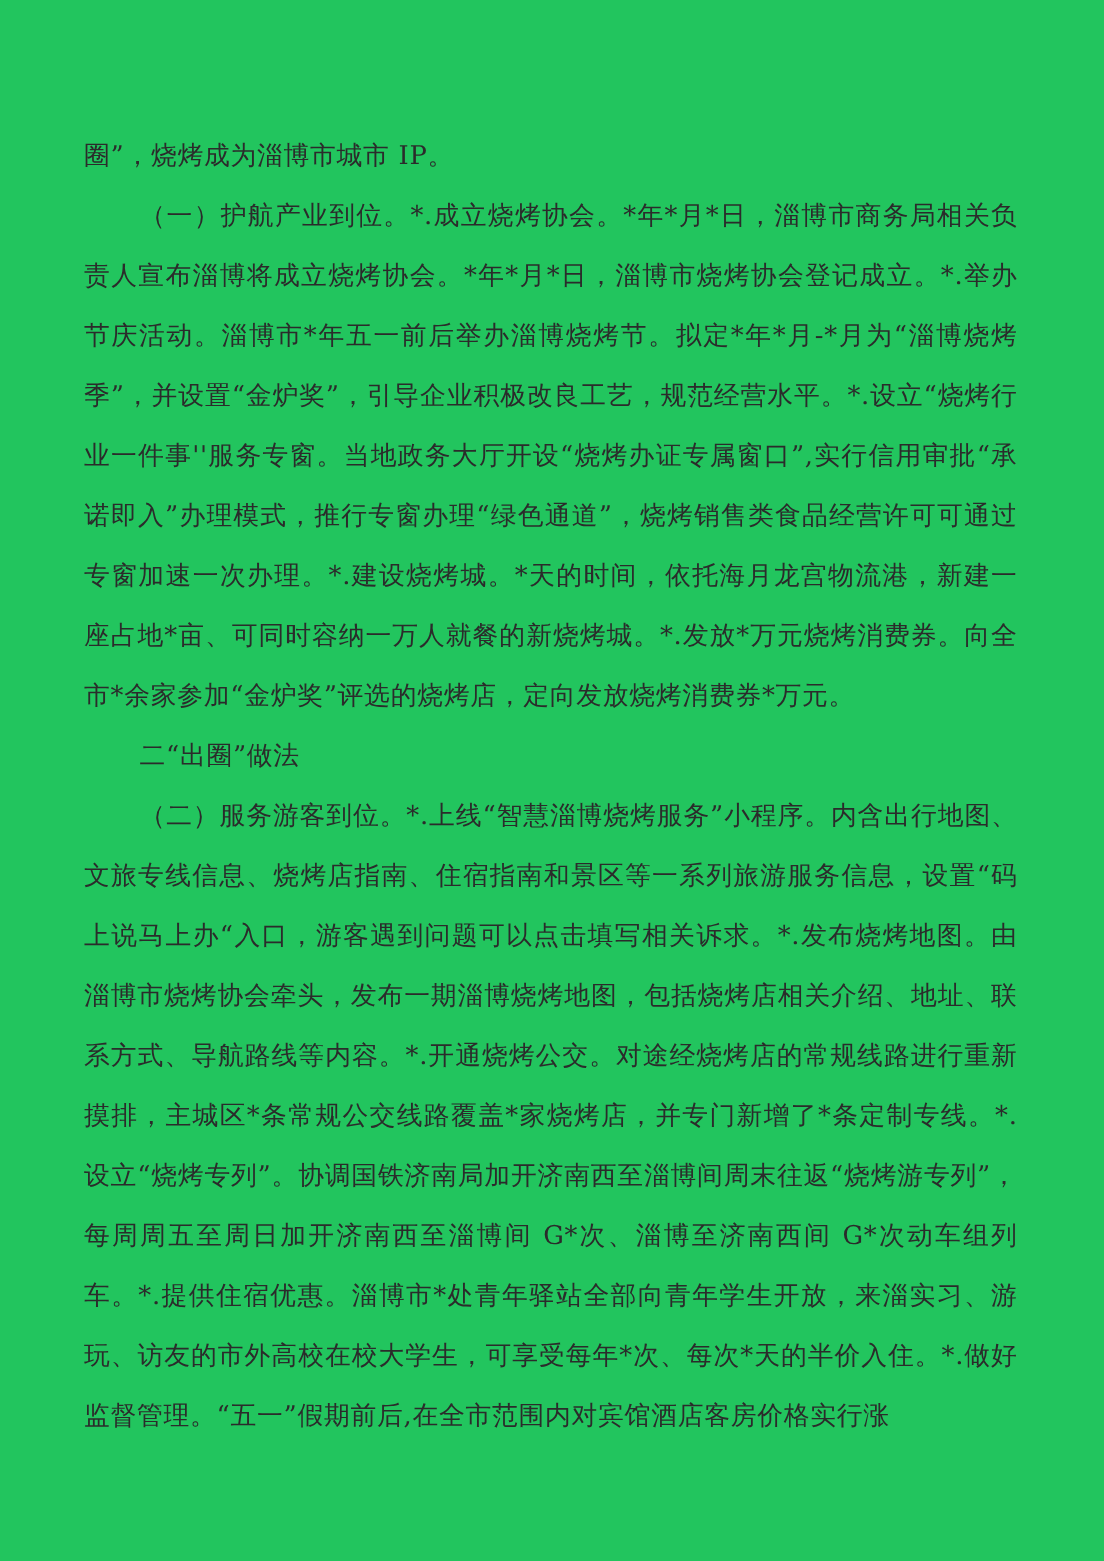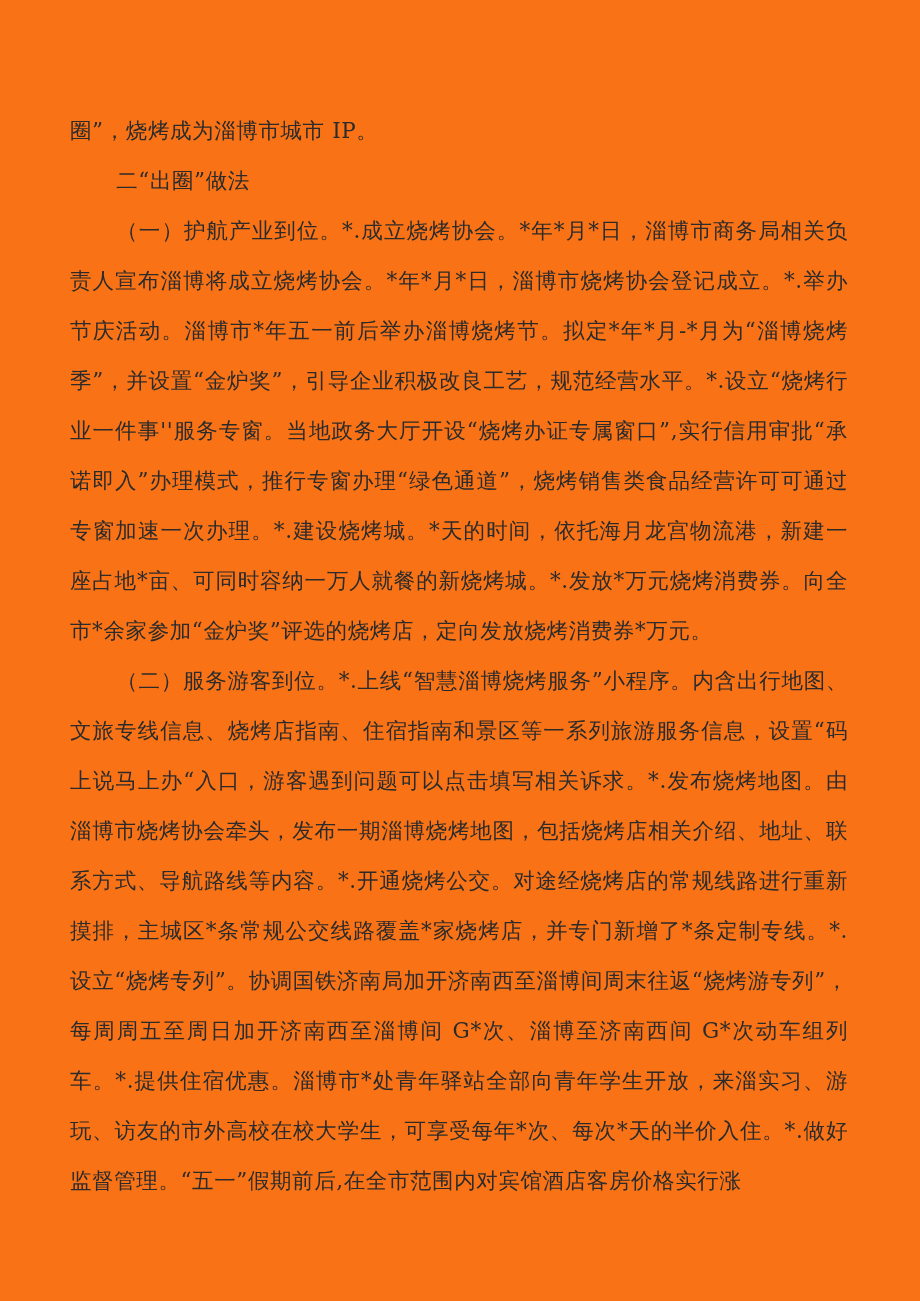--- a/index.html
+++ b/index.html
@@ -14,21 +14,21 @@
     overflow: hidden;
     font-family: "DejaVu Serif", "Liberation Serif", serif;
     -webkit-font-smoothing: antialiased;
   }
   .page {
     position: absolute;
     left: 0;
     top: 0;
     width: 920px;
     height: 1301px;
-    background: #f97316;
+    background: #22c55e;
   }
   .text-body {
     position: absolute;
     left: 70px;
     top: 106px;
     width: 778px;
   }
   .para {
     margin: 0 0 0 0;
     font-size: 21.5px;
@@ -57,20 +57,20 @@
   }
 </style>
 </head>
 <body>
 
 <div class="page">
   <div class="text-body">
 
     <p class="para">圈”，烧烤成为淄博市城市 IP。</p>
 
+    <p class="para indent">（一）护航产业到位。*.成立烧烤协会。*年*月*日，淄博市商务局相关负责人宣布淄博将成立烧烤协会。*年*月*日，淄博市烧烤协会登记成立。*.举办节庆活动。淄博市*年五一前后举办淄博烧烤节。拟定*年*月-*月为“淄博烧烤季”，并设置“金炉奖”，引导企业积极改良工艺，规范经营水平。*.设立“烧烤行业一件事''服务专窗。当地政务大厅开设“烧烤办证专属窗口”,实行信用审批“承诺即入”办理模式，推行专窗办理“绿色通道”，烧烤销售类食品经营许可可通过专窗加速一次办理。*.建设烧烤城。*天的时间，依托海月龙宫物流港，新建一座占地*亩、可同时容纳一万人就餐的新烧烤城。*.发放*万元烧烤消费券。向全市*余家参加“金炉奖”评选的烧烤店，定向发放烧烤消费券*万元。</p>
+
     <p class="para heading">二“出圈”做法</p>
-
-    <p class="para indent">（一）护航产业到位。*.成立烧烤协会。*年*月*日，淄博市商务局相关负责人宣布淄博将成立烧烤协会。*年*月*日，淄博市烧烤协会登记成立。*.举办节庆活动。淄博市*年五一前后举办淄博烧烤节。拟定*年*月-*月为“淄博烧烤季”，并设置“金炉奖”，引导企业积极改良工艺，规范经营水平。*.设立“烧烤行业一件事''服务专窗。当地政务大厅开设“烧烤办证专属窗口”,实行信用审批“承诺即入”办理模式，推行专窗办理“绿色通道”，烧烤销售类食品经营许可可通过专窗加速一次办理。*.建设烧烤城。*天的时间，依托海月龙宫物流港，新建一座占地*亩、可同时容纳一万人就餐的新烧烤城。*.发放*万元烧烤消费券。向全市*余家参加“金炉奖”评选的烧烤店，定向发放烧烤消费券*万元。</p>
 
     <p class="para indent">（二）服务游客到位。*.上线“智慧淄博烧烤服务”小程序。内含出行地图、文旅专线信息、烧烤店指南、住宿指南和景区等一系列旅游服务信息，设置“码上说马上办“入口，游客遇到问题可以点击填写相关诉求。*.发布烧烤地图。由淄博市烧烤协会牵头，发布一期淄博烧烤地图，包括烧烤店相关介绍、地址、联系方式、导航路线等内容。*.开通烧烤公交。对途经烧烤店的常规线路进行重新摸排，主城区*条常规公交线路覆盖*家烧烤店，并专门新增了*条定制专线。*.设立“烧烤专列”。协调国铁济南局加开济南西至淄博间周末往返“烧烤游专列”，每周周五至周日加开济南西至淄博间 G*次、淄博至济南西间 G*次动车组列车。*.提供住宿优惠。淄博市*处青年驿站全部向青年学生开放，来淄实习、游玩、访友的市外高校在校大学生，可享受每年*次、每次*天的半价入住。*.做好监督管理。“五一”假期前后,在全市范围内对宾馆酒店客房价格实行涨</p>
 
   </div>
 </div>
 
 </body></html>

